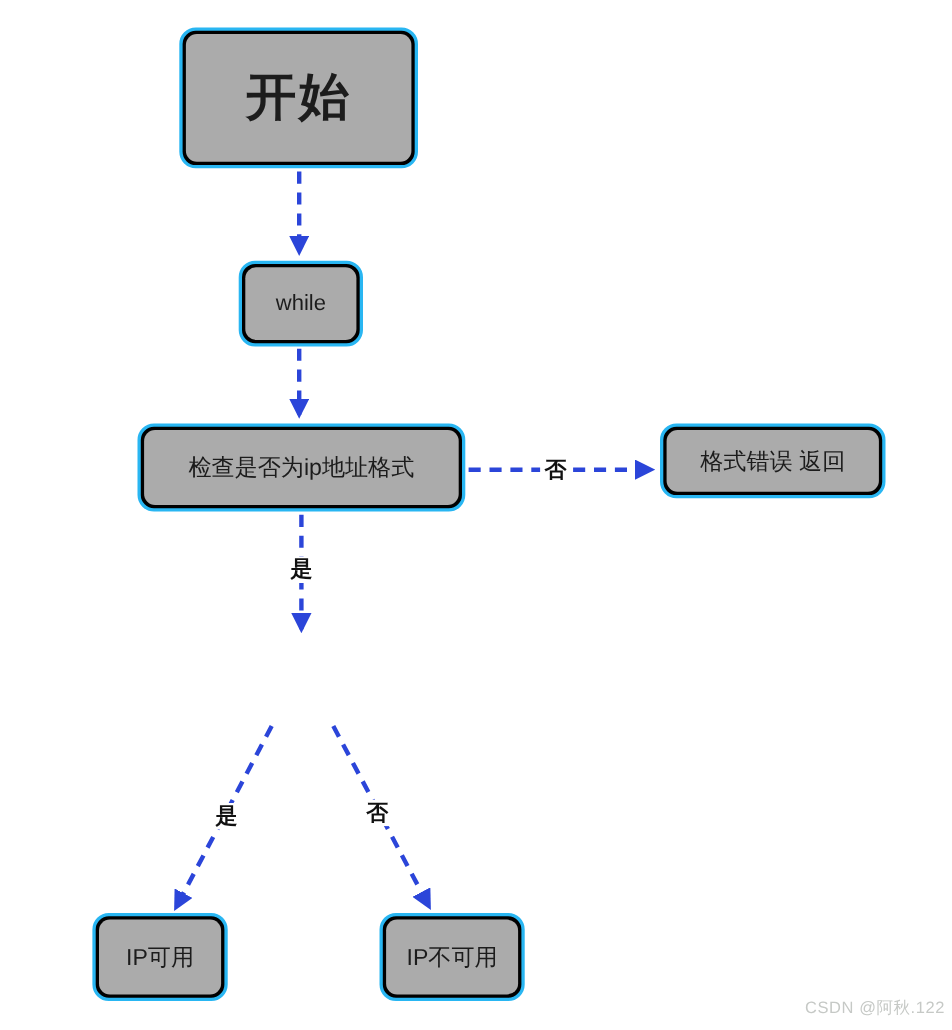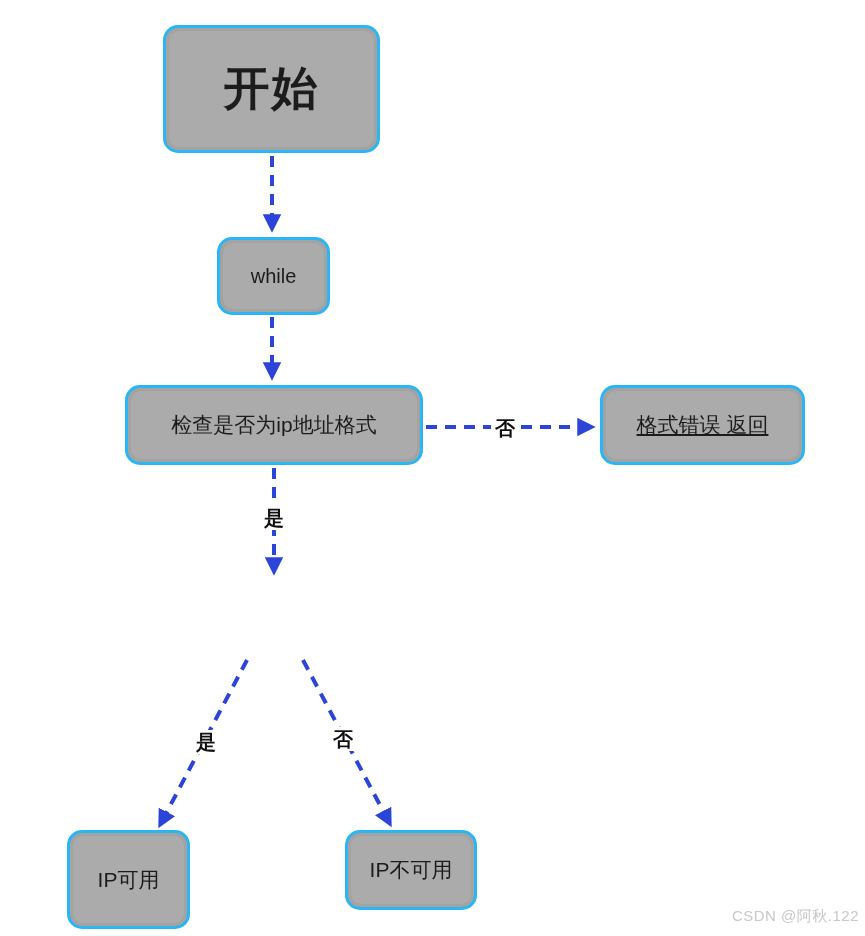--- a/index.html
+++ b/index.html
@@ -13,21 +13,21 @@
   html,body{width:865px;height:936px;background:#ffffff;overflow:hidden;}
   body{font-family:"Liberation Sans","DejaVu Sans",sans-serif;color:var(--text);}
   .canvas{position:relative;width:865px;height:936px;background:#fff;}
   svg.edges{position:absolute;left:0;top:0;width:865px;height:936px;z-index:1;}
   .edge-line{stroke:var(--edge);stroke-width:4;fill:none;stroke-dasharray:11 8;}
   .arrow-head{fill:var(--edge);}
   .node{
     position:absolute;
     border:3px solid var(--node-border);
     border-radius:15px;
-    background:#a3a3a3;
+    background:#000000;
     padding:3px;
     z-index:2;
   }
   .node .inner{
     width:100%;height:100%;
     background:var(--node-fill);
     border-radius:10px;
     display:flex;align-items:center;justify-content:center;
     font-size:21px;
     color:var(--text);
@@ -81,26 +81,26 @@
   </div>
 
   <div class="node small" style="left:217px;top:237px;width:113px;height:78px;">
     <div class="inner">while</div>
   </div>
 
   <div class="node" style="left:125px;top:385px;width:298px;height:80px;">
     <div class="inner">检查是否为ip地址格式</div>
   </div>
 
-  <div class="node" style="left:600px;top:385px;width:205px;height:80px;text-decoration:underline;">
+  <div class="node" style="left:600px;top:385px;width:205px;height:68px;">
     <div class="inner">格式错误 返回</div>
   </div>
 
 
-  <div class="node" style="left:67px;top:830px;width:123px;height:99px;">
+  <div class="node" style="left:84px;top:830px;width:123px;height:80px;">
     <div class="inner">IP可用</div>
   </div>
 
   <div class="node" style="left:345px;top:830px;width:132px;height:80px;">
     <div class="inner">IP不可用</div>
   </div>
 
   <div class="edge-label" style="left:505px;top:428px;">否</div>
 
   <div class="edge-label" style="left:274px;top:518px;">是</div>

